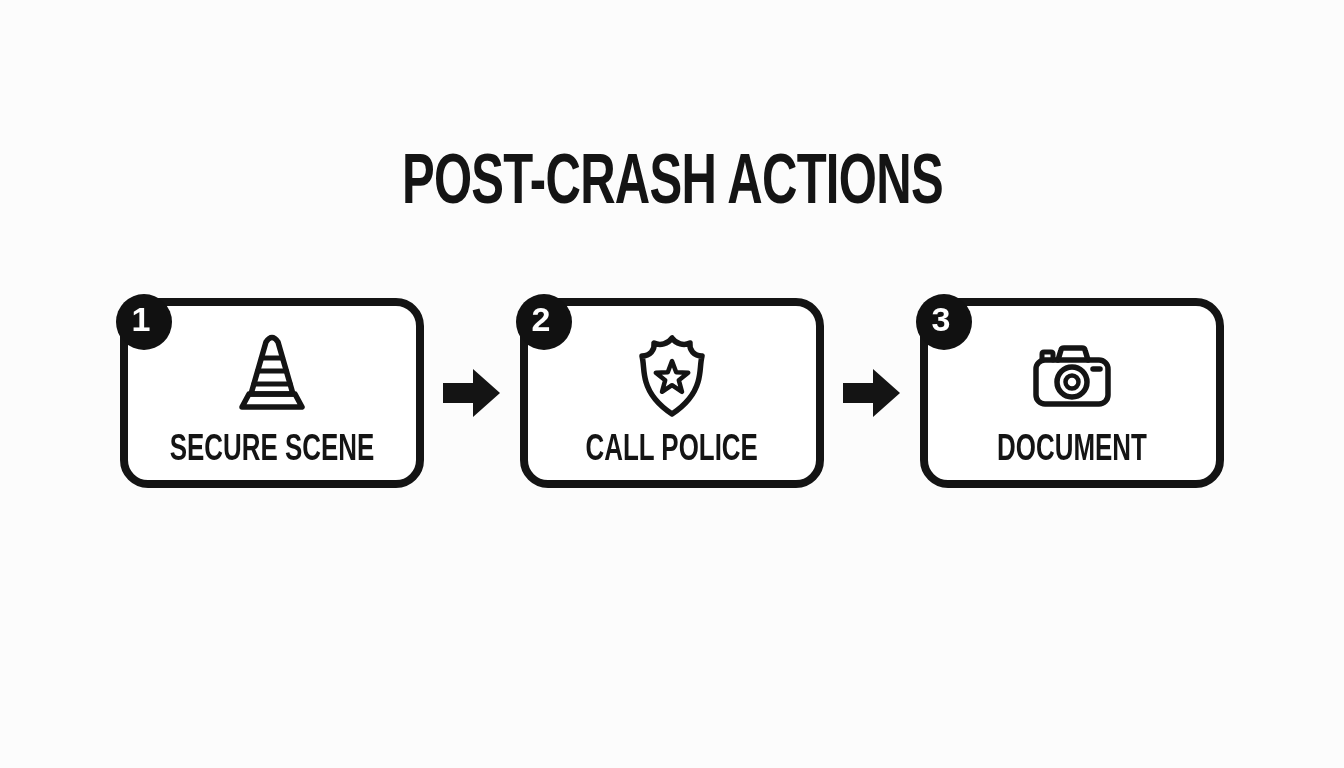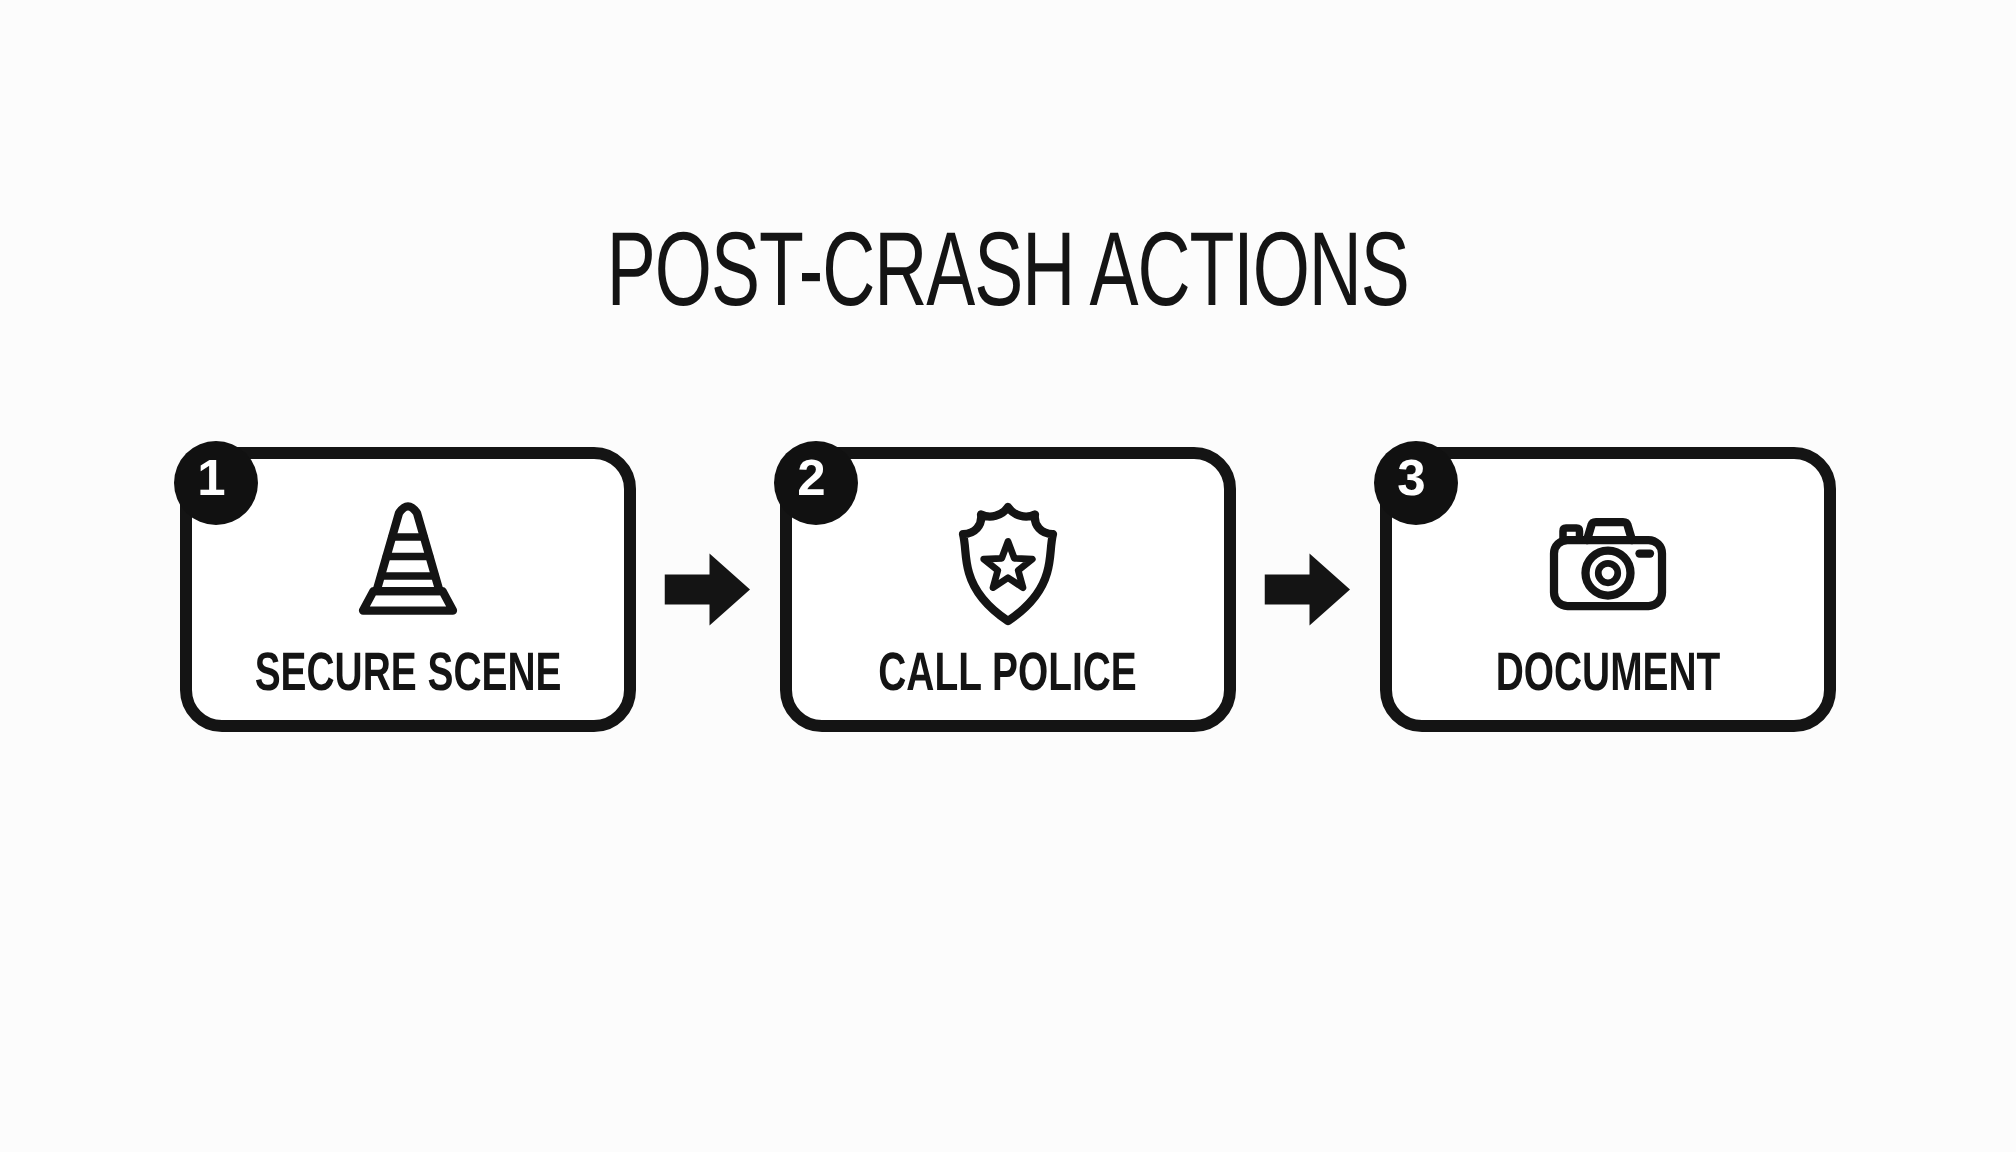--- a/index.html
+++ b/index.html
@@ -13,21 +13,21 @@
   .page {
     width: 1344px;
     height: 768px;
     position: relative;
   }
   .page-title {
     padding-top: 144px;
     text-align: center;
     font-size: 70px;
     line-height: 70px;
-    font-weight: normal;
+    font-weight: bold;
     letter-spacing: -1px;
     color: #141414;
     white-space: nowrap;
   }
   .page-title .condense {
     display: inline-block;
     transform: scaleX(0.70);
     transform-origin: 50% 50%;
   }
   .flow-row {

